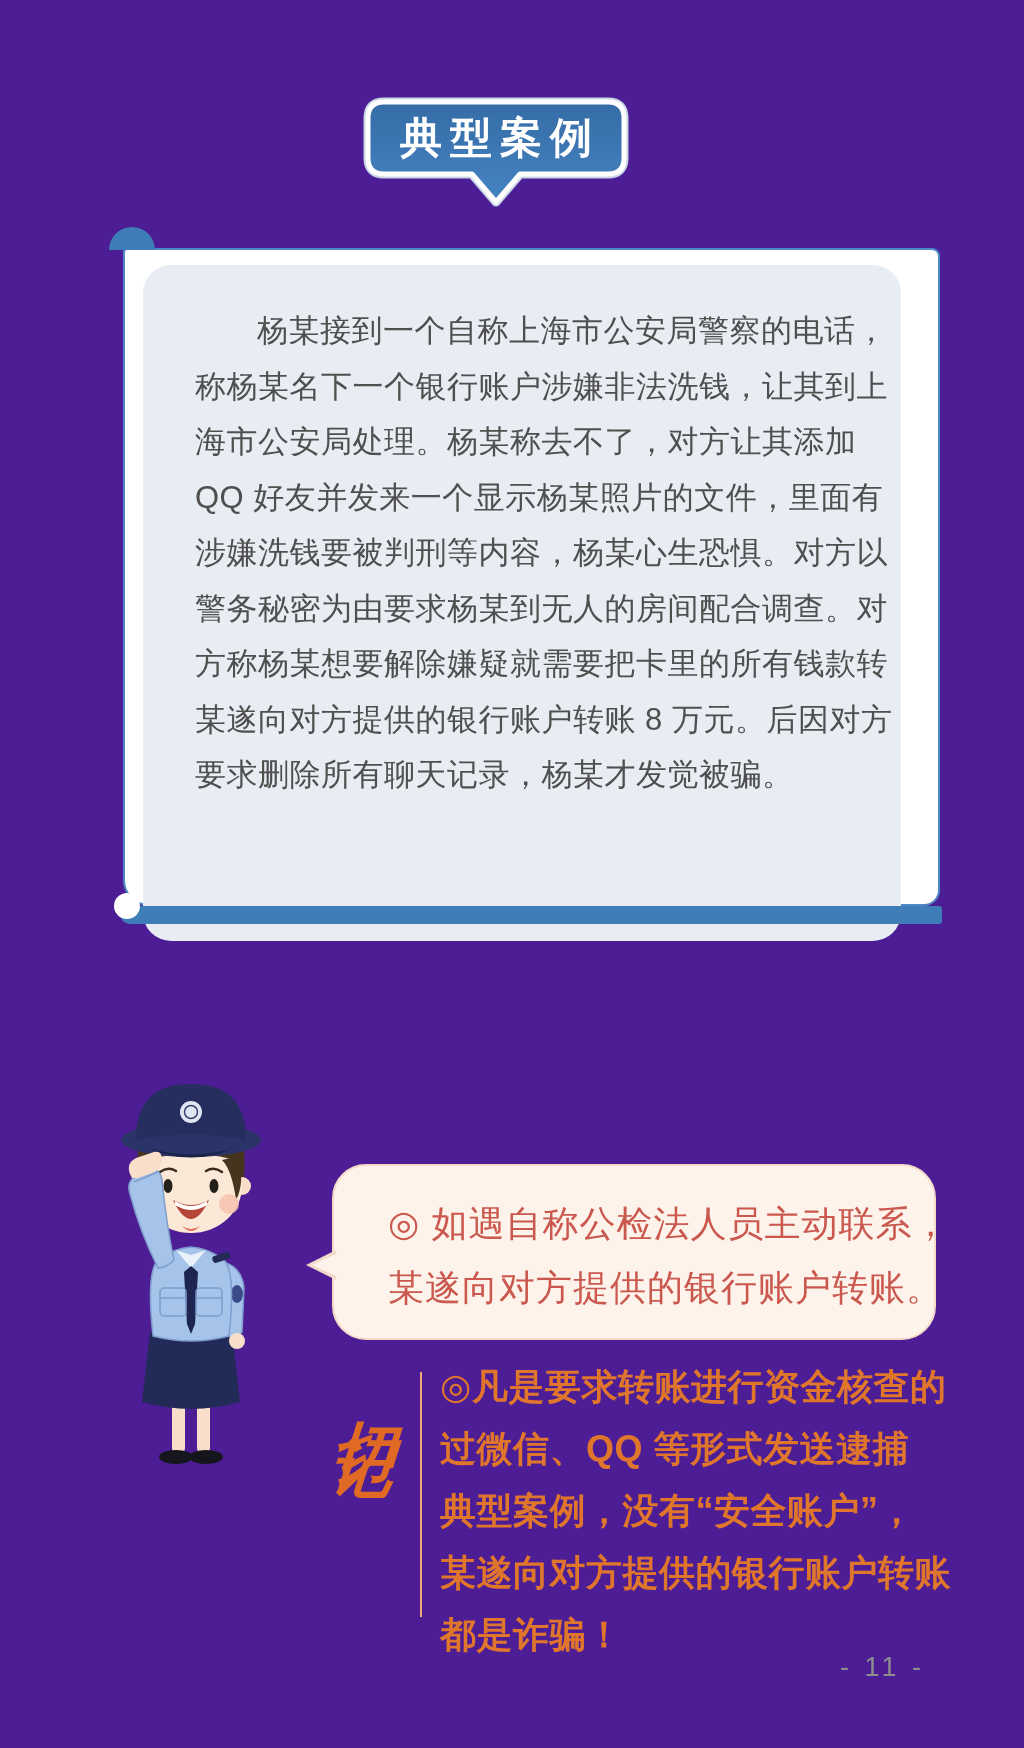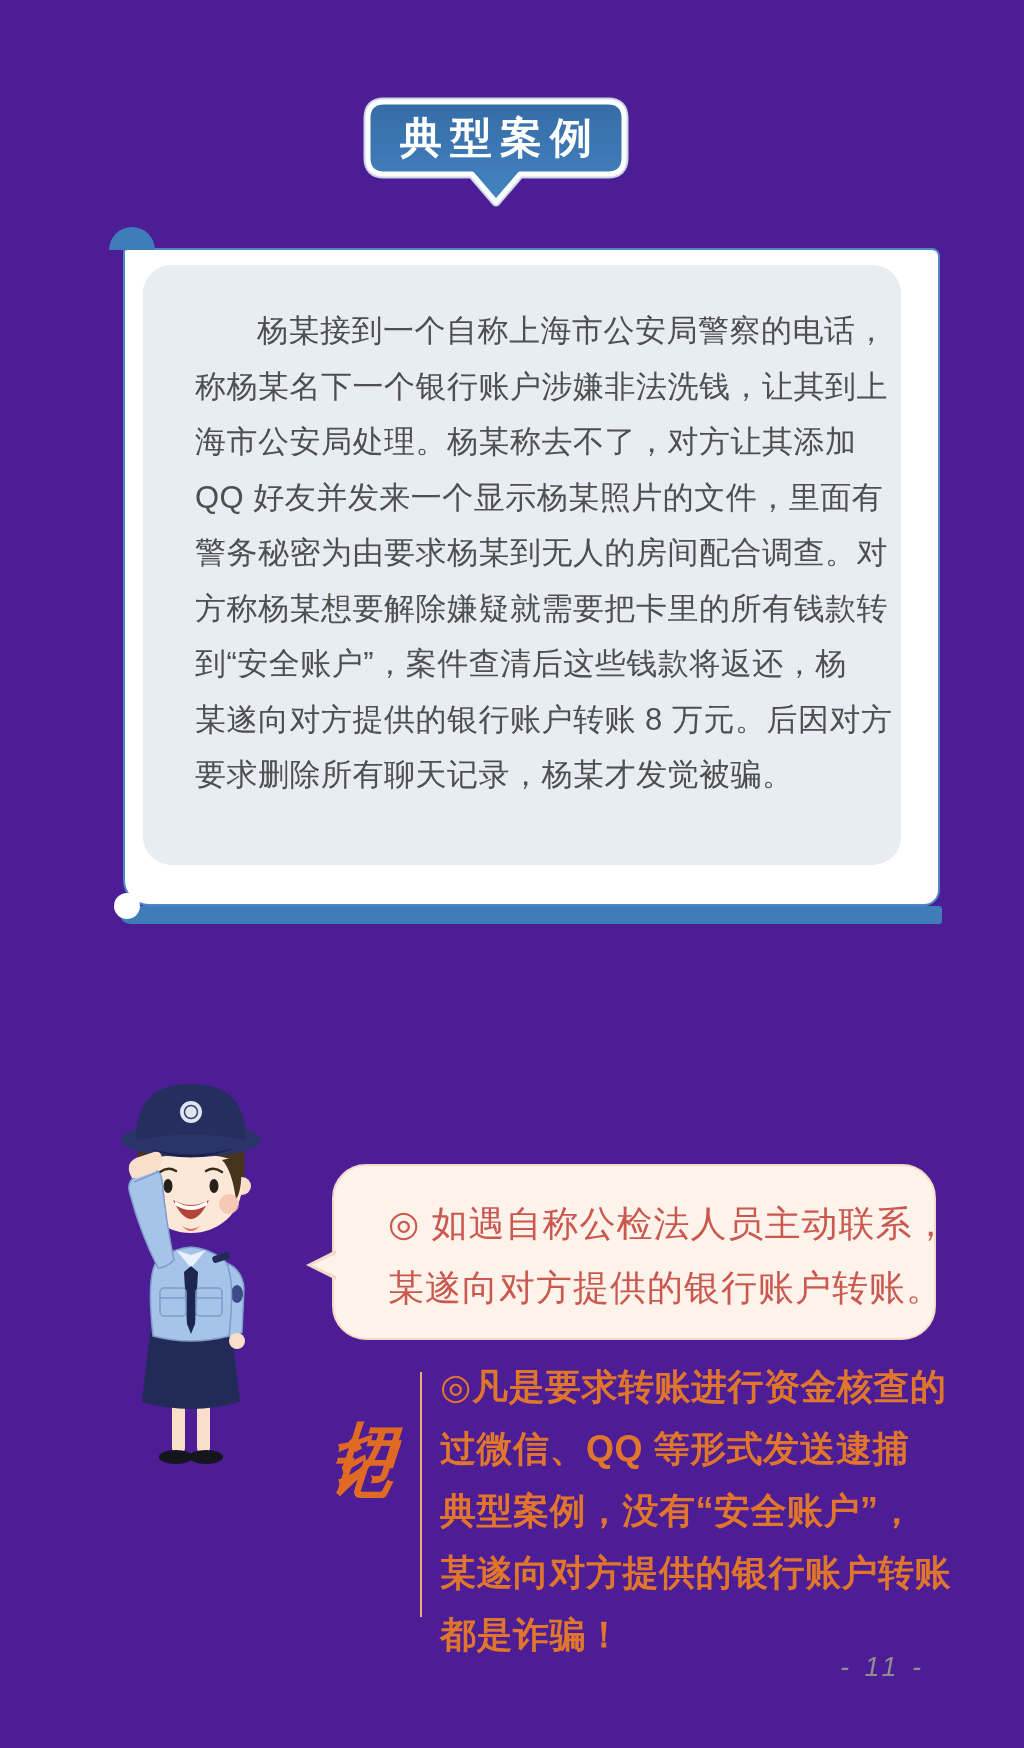--- a/index.html
+++ b/index.html
@@ -27,21 +27,21 @@
   .paper {
     position:absolute; left:123px; top:248px; width:817px; height:658px;
     background:#ffffff; border:2px solid #4e88c6;
     border-radius:4px 8px 16px 26px;
   }
   .paper-curl {
     position:absolute; left:-16px; top:-23px; width:46px; height:23px;
     background:#3f7db8; border-radius:46px 46px 0 0;
   }
   .case-inner {
-    position:absolute; left:18px; top:15px; width:758px; height:600px;
+    position:absolute; left:18px; top:15px; width:758px; height:676px;
     background:#e8ecf3; border-radius:28px;
     padding:38px 52px 0 52px;
   }
   .case-line {
     font-size:31px; line-height:55.5px; color:#4f4f4f;
     letter-spacing:0.5px; white-space:nowrap;
   }
   .case-line.indent { text-indent:2em; }
 
   .bottom-bar {
@@ -93,21 +93,21 @@
   }
   .warning-text { position:absolute; left:440px; top:1356px; width:480px; }
   .warning-line {
     font-size:36px; font-weight:bold; line-height:62px;
     color:#e0752c; letter-spacing:0.5px; white-space:nowrap;
   }
 
   
   .page-number {
     position:absolute; right:99px; top:1652px;
-    font-size:27px; color:#8e8e8e; letter-spacing:4px; white-space:nowrap;font-style:italic;
+    font-size:27px; color:#8e8e8e; letter-spacing:4px; white-space:nowrap;
   }
 </style>
 </head>
 <body>
 
 <div class="page">
 
   <div class="banner banner-case">
     <svg viewBox="0 0 268 112">
       <defs>
@@ -122,23 +122,23 @@
     <span class="banner-label">典型案例</span>
   </div>
 
   <div class="paper">
     <div class="paper-curl"></div>
     <div class="case-inner">
       <div class="case-line indent">杨某接到一个自称上海市公安局警察的电话，</div>
       <div class="case-line">称杨某名下一个银行账户涉嫌非法洗钱，让其到上</div>
       <div class="case-line">海市公安局处理。杨某称去不了，对方让其添加</div>
       <div class="case-line">QQ 好友并发来一个显示杨某照片的文件，里面有</div>
+      <div class="case-line">涉嫌洗钱要被判刑等内容，杨某心生恐惧。对方以</div>
       <div class="case-line">警务秘密为由要求杨某到无人的房间配合调查。对</div>
       <div class="case-line">方称杨某想要解除嫌疑就需要把卡里的所有钱款转</div>
-      <div class="case-line">到“安全账户”，案件查清后这些钱款将返还，杨</div>
       <div class="case-line">某遂向对方提供的银行账户转账 8 万元。后因对方</div>
       <div class="case-line">要求删除所有聊天记录，杨某才发觉被骗。</div>
     </div>
   </div>
   <div class="bottom-bar">
     <div class="bar-notch"></div>
   </div>
 
 
   <div class="officer">

